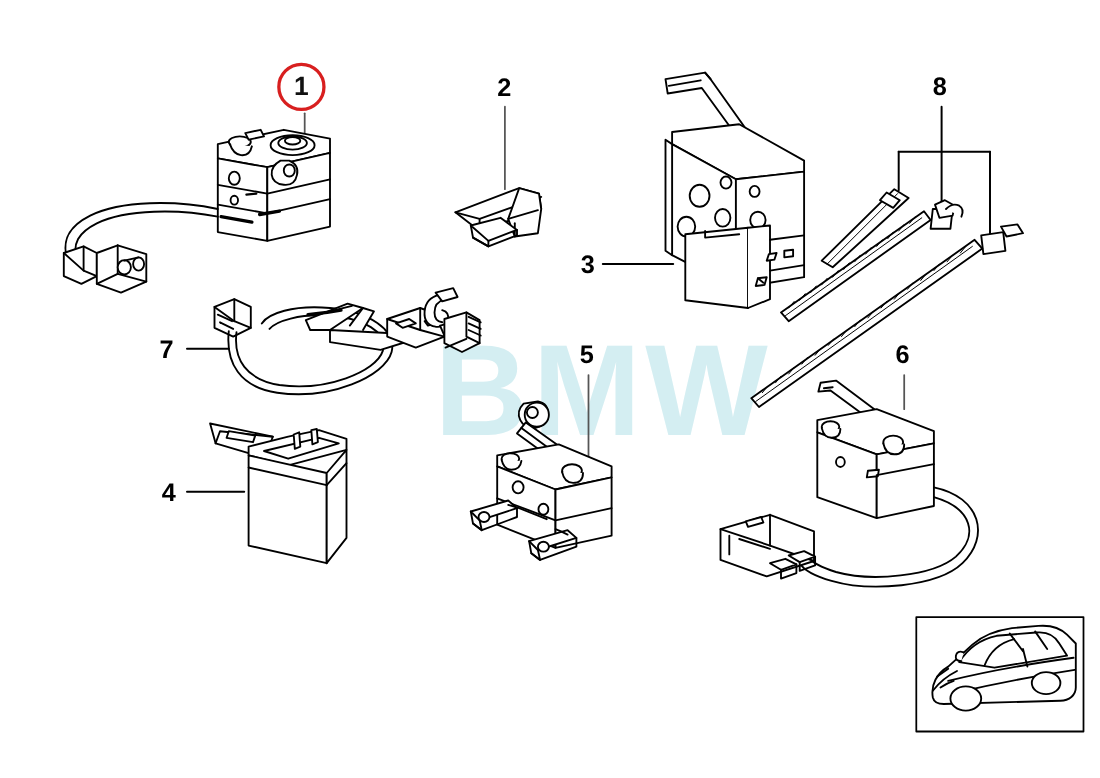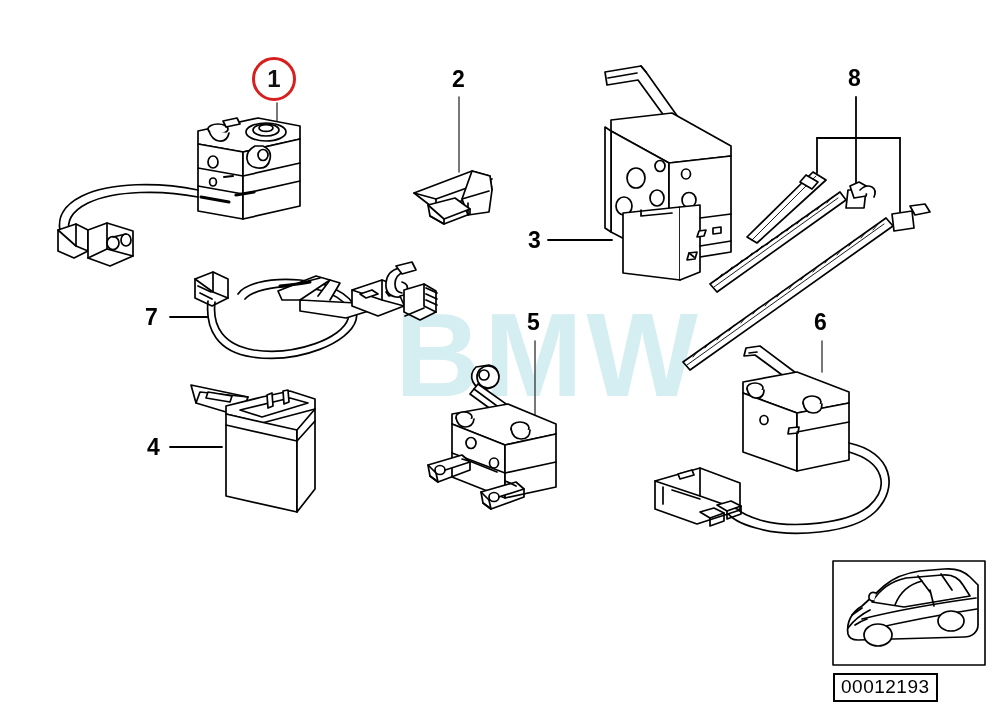--- a/index.html
+++ b/index.html
@@ -446,15 +446,14 @@
   <div class="callout-num" style="left:147px; top:436px;">4</div>
 
   <div class="callout-num" style="left:527px; top:311px;">5</div>
 
   <div class="callout-num" style="left:814px; top:311px;">6</div>
 
   <div class="callout-num" style="left:145px; top:306px;">7</div>
 
   <div class="callout-num" style="left:848px; top:67px;">8</div>
 
-  <div id="diagram-id-label">00012193</div>
 
 </div>
 
 </body></html>

